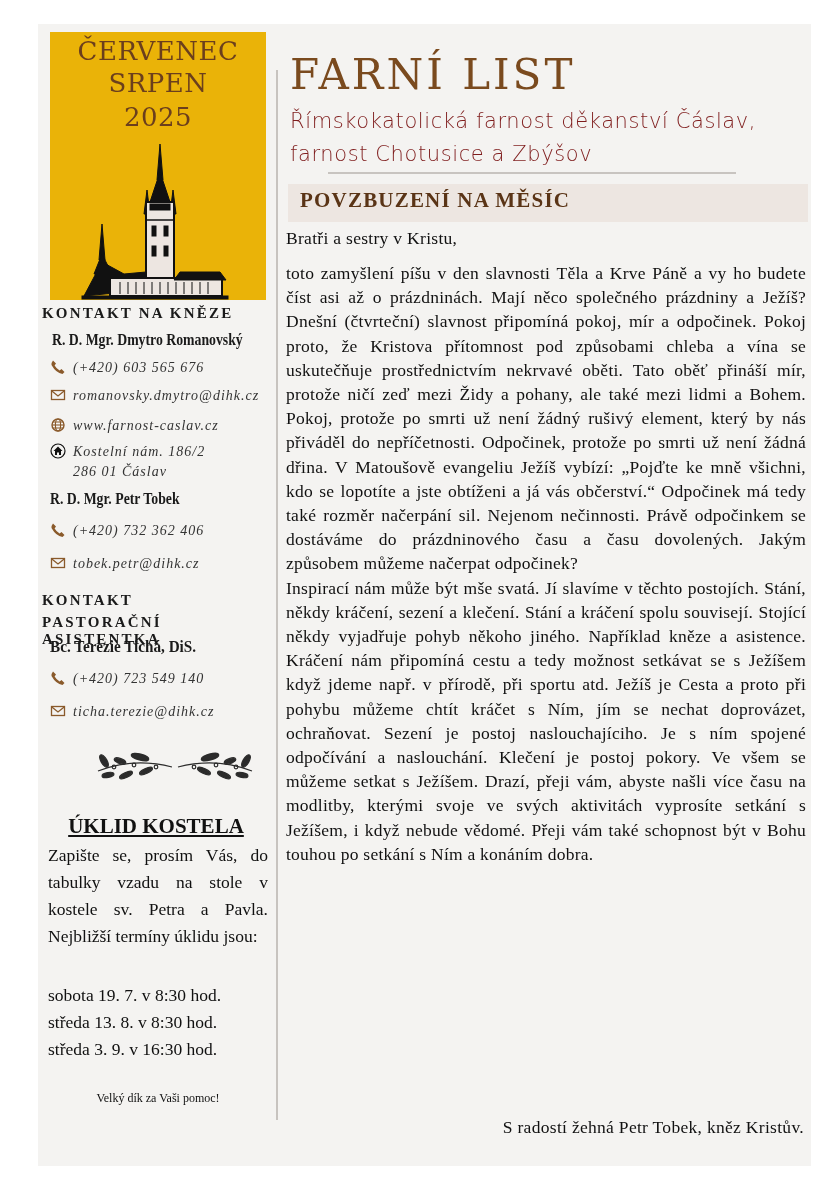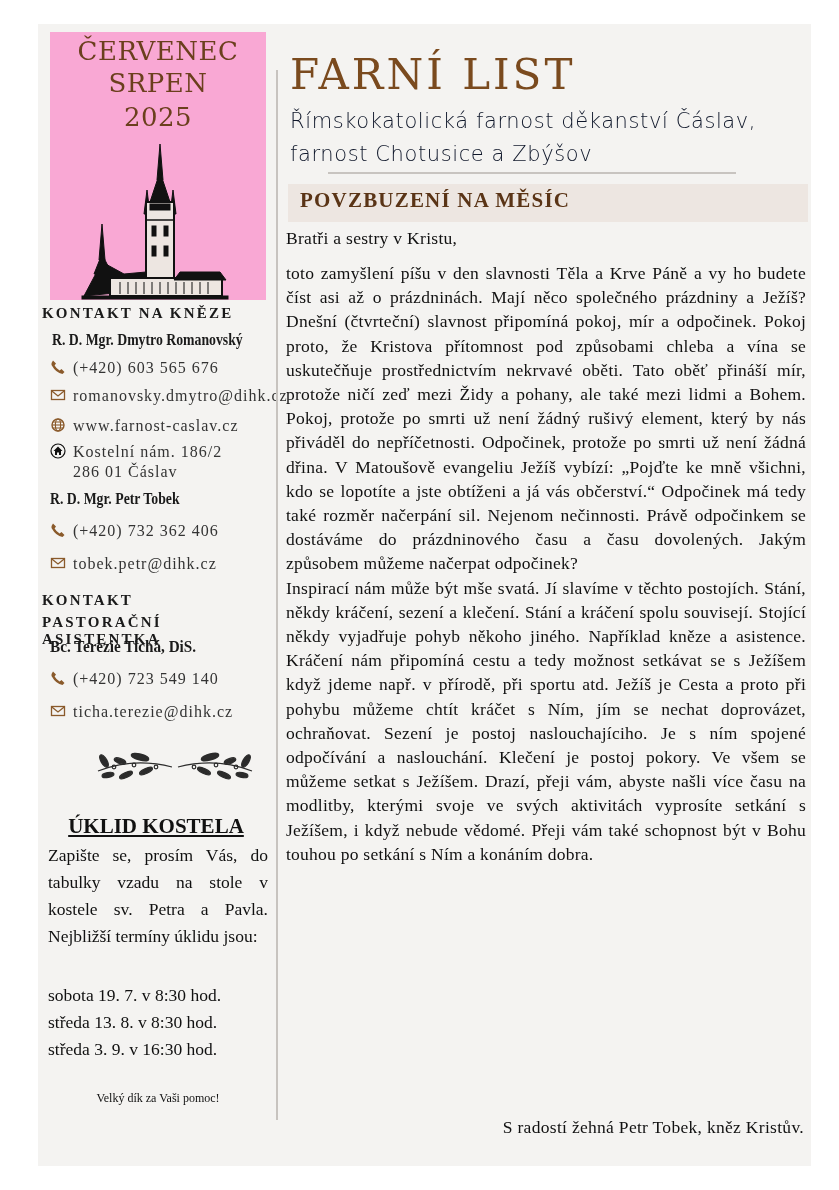--- a/index.html
+++ b/index.html
@@ -9,42 +9,42 @@
     .page {
       position: absolute; left: 38px; top: 24px; width: 773px; height: 1142px;
       background: #f4f3f1;
     }
 
     
     .sidebar { position: absolute; left: 0; top: 0; width: 236px; height: 100%; }
 
     .date-box {
       position: absolute; left: 12px; top: 8px; width: 216px; height: 268px;
-      background: #f9a8d4;
+      background: #eab308;
     }
     .date-line {
       position: absolute; left: 0; width: 100%; text-align: center;
       font-family: "DejaVu Serif", serif; color: #6b3f1d; font-size: 26px; letter-spacing: 0.5px;
     }
     .date-line.l1 { top: 4px; }
     .date-line.l2 { top: 36px; }
     .date-line.l3 { top: 70px; }
     .church { position: absolute; left: 30px; top: 110px; width: 160px; height: 160px; }
 
     .contact-title {
       position: absolute; left: 4px; font-weight: bold; font-size: 15px; letter-spacing: 2.2px;
       color: #1a1a1a;
     }
     .person-name {
       position: absolute; font-weight: bold; font-size: 16px; color: #1a1a1a;
       transform: scaleX(0.86); transform-origin: left center; white-space: nowrap;
     }
     .contact-row { position: absolute; left: 12px; display: flex; align-items: flex-start; }
     .contact-row .ico { width: 16px; height: 16px; margin-right: 7px; margin-top: 1px; flex: none; }
-    .contact-row .txt { font-size: 16px; letter-spacing: 1px; color: #333; line-height: 20px; white-space: nowrap; }
+    .contact-row .txt { font-size: 14px; letter-spacing: 1px; color: #333; line-height: 20px; white-space: nowrap; font-style: italic; }
 
     .ornament { position: absolute; left: 56px; top: 723px; width: 162px; height: 38px; }
 
     .uklid-title {
       position: absolute; left: 0; width: 236px; top: 790px; text-align: center;
       font-weight: bold; font-size: 21px; text-decoration: underline; text-underline-offset: 2px;
       color: #111;
     }
     .uklid-text {
       position: absolute; left: 10px; width: 220px; top: 818px;
@@ -62,21 +62,21 @@
     .vdivider { position: absolute; left: 238px; top: 46px; width: 1.5px; height: 1050px; background: #c7c3bf; }
 
     
     .main { position: absolute; left: 246px; top: 0; width: 524px; }
     .title {
       position: absolute; left: 6px; top: 26px; font-family: "DejaVu Serif", serif;
       font-size: 42px; letter-spacing: 3px; color: #7a4a1e; white-space: nowrap;
     }
     .subtitle {
       position: absolute; left: 6px; font-family: "DejaVu Sans", sans-serif; font-size: 21px;
-      letter-spacing: 0.6px; color: #0f172a; white-space: nowrap; font-weight: 300;
+      letter-spacing: 0.6px; color: #7f1d1d; white-space: nowrap; font-weight: 300;
     }
     .subtitle.s1 { top: 85px; }
     .subtitle.s2 { top: 118px; }
     .hrule { position: absolute; left: 44px; top: 148px; width: 408px; height: 1.5px; background: #c8c4c0; }
 
     .section-bar {
       position: absolute; left: 4px; top: 160px; width: 520px; height: 38px; background: #ede6e1;
     }
     .section-title {
       position: absolute; left: 12px; top: 4px; font-weight: bold; font-size: 21px; letter-spacing: 1.2px;

